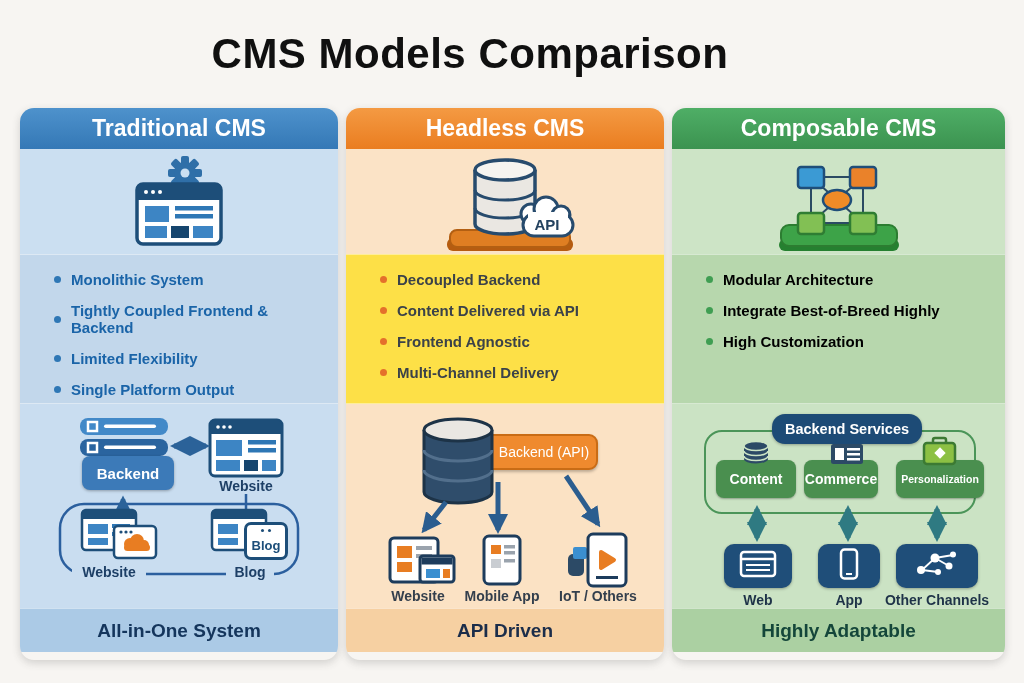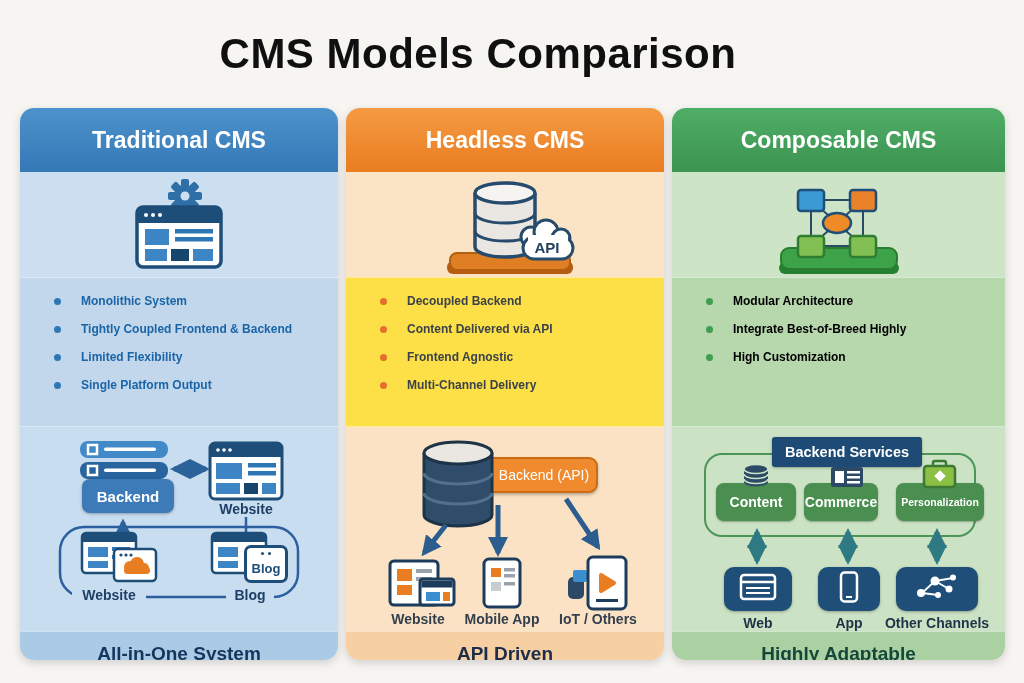--- a/index.html
+++ b/index.html
@@ -1,28 +1,28 @@
 <!DOCTYPE html>
 <html><head>
 <meta charset="utf-8">
 <style>
   html,body{margin:0;padding:0}
   body{width:1024px;height:683px;background:#f7f5f2;font-family:"Liberation Sans",sans-serif;position:relative;overflow:hidden}
-  .title{position:absolute;top:30px;left:12px;width:932px;text-align:center;font-size:42px;font-weight:800;color:#101010;letter-spacing:.5px}
+  .title{position:absolute;top:30px;left:4px;width:932px;text-align:center;font-size:42px;font-weight:800;color:#101010;letter-spacing:.5px}
   .cols{position:absolute;top:108px;left:20px;display:flex;gap:8px}
   .column{height:552px;border-radius:14px;overflow:hidden;box-shadow:0 3px 9px rgba(60,60,60,.20);display:flex;flex-direction:column}
   .c1,.c2{width:318px}.c3{width:333px}
-  .sec-header{height:64px;flex:none;display:flex;align-items:center;justify-content:center;color:#fff;font-size:23px;font-weight:700}
+  .sec-header{height:41px;flex:none;display:flex;align-items:center;justify-content:center;color:#fff;font-size:23px;font-weight:700}
   .sec-icon{height:105px;flex:none;position:relative}
   .sec-icon svg{position:absolute;left:50%;top:50%;transform:translate(-50%,-50%)}
   .sec-bullets{height:150px;flex:none;box-sizing:border-box;padding:16px 8px 0 34px;border-top:1px solid rgba(255,255,255,.45);border-bottom:1px solid rgba(255,255,255,.45)}
   .sec-diagram{height:204px;flex:none;position:relative}
   .sec-footer{height:43px;flex:none;display:flex;align-items:center;justify-content:center;font-size:19px;font-weight:700;border-top:1px solid rgba(255,255,255,.45)}
   ul.bullets{list-style:none;margin:0;padding:0;display:flex;flex-direction:column;gap:14px}
-  ul.bullets li{display:flex;align-items:center;gap:20px;font-size:12px;font-weight:700}
+  ul.bullets li{display:flex;align-items:center;gap:10px;font-size:15px;font-weight:700}
   .dot{width:7px;height:7px;border-radius:50%;flex:none}
   
   .c1 .sec-header{background:linear-gradient(180deg,#4e92cc,#3478b6)}
   .c1 .sec-icon{background:#cbdff1}
   .c1 .sec-bullets{background:#c2d7eb}
   .c1 .sec-diagram{background:#c9ddf0}
   .c1 .sec-footer{background:#abcae6;color:#14355c}
   .c1 li{color:#1a64a8}.c1 .dot{background:#2e77b5}
   .c2 .sec-header{background:linear-gradient(180deg,#f49a43,#ea7d20)}
   .c2 .sec-icon{background:#fbe3c6}
@@ -38,21 +38,21 @@
   .c3 li{color:#000000}.c3 .dot{background:#3f9e52}
   
   .dsvg{position:absolute;left:0;top:0;z-index:1}
   .lbl{position:absolute;font-weight:700;font-size:14px;color:#1d3f66;text-align:center;z-index:3;line-height:16px}
   .backend-box{position:absolute;left:62px;top:52px;width:92px;height:34px;background:#3c7ab8;border-radius:8px;color:#fff;font-weight:700;font-size:15px;display:flex;align-items:center;justify-content:center;box-shadow:0 1px 3px rgba(0,0,0,.3);z-index:2}
   .blog-popup{position:absolute;left:224px;top:118px;width:44px;height:38px;background:#fff;border:3px solid #1d4e79;border-radius:7px;color:#1d4e79;font-size:13px;font-weight:700;display:flex;align-items:flex-end;justify-content:center;padding-bottom:4px;box-sizing:border-box;z-index:2}
   .blog-popup::before{content:"";position:absolute;top:4px;left:50%;margin-left:-5px;width:3px;height:3px;border-radius:50%;background:#1d4e79;box-shadow:7px 0 0 #1d4e79}
   .api-box{position:absolute;left:132px;top:30px;width:120px;height:36px;background:#ef8a2e;border:2px solid #c96c15;border-radius:9px;color:#fff;font-size:14px;font-weight:400;display:flex;align-items:center;justify-content:center;padding-left:12px;box-sizing:border-box;box-shadow:0 2px 3px rgba(0,0,0,.25);z-index:1}
   .c2lbl{position:absolute;top:184px;font-weight:700;font-size:14px;color:#333f4d;text-align:center;z-index:3}
   .outline{position:absolute;left:32px;top:26px;width:272px;height:84px;border:2.5px solid #4b9559;border-radius:18px;box-sizing:border-box;z-index:1}
-  .pill{position:absolute;left:100px;top:10px;width:150px;height:30px;background:#1d4b76;border-radius:3px;color:#fff;font-size:14.5px;font-weight:700;display:flex;align-items:center;justify-content:center;z-index:2;box-shadow:0 1px 3px rgba(0,0,0,.3)}
+  .pill{position:absolute;left:100px;top:10px;width:150px;height:30px;background:#1d4b76;border-radius:13px;color:#fff;font-size:14.5px;font-weight:700;display:flex;align-items:center;justify-content:center;z-index:2;box-shadow:0 1px 3px rgba(0,0,0,.3)}
   .gbox{position:absolute;top:56px;height:38px;background:#4a8f4f;border-radius:8px;color:#fff;font-weight:700;font-size:14px;display:flex;align-items:center;justify-content:center;box-shadow:0 1px 2px rgba(0,0,0,.3);z-index:2}
   .nbox{position:absolute;top:140px;height:44px;background:#1f4e79;border-radius:10px;z-index:2;display:flex;align-items:center;justify-content:center;box-shadow:0 1px 3px rgba(0,0,0,.3)}
   .c3lbl{position:absolute;top:188px;font-weight:700;font-size:14px;color:#1e3248;text-align:center;z-index:3}
 </style>
 </head>
 <body>
 
 <div class="title">CMS Models Comparison</div>
 
 <div class="cols">

